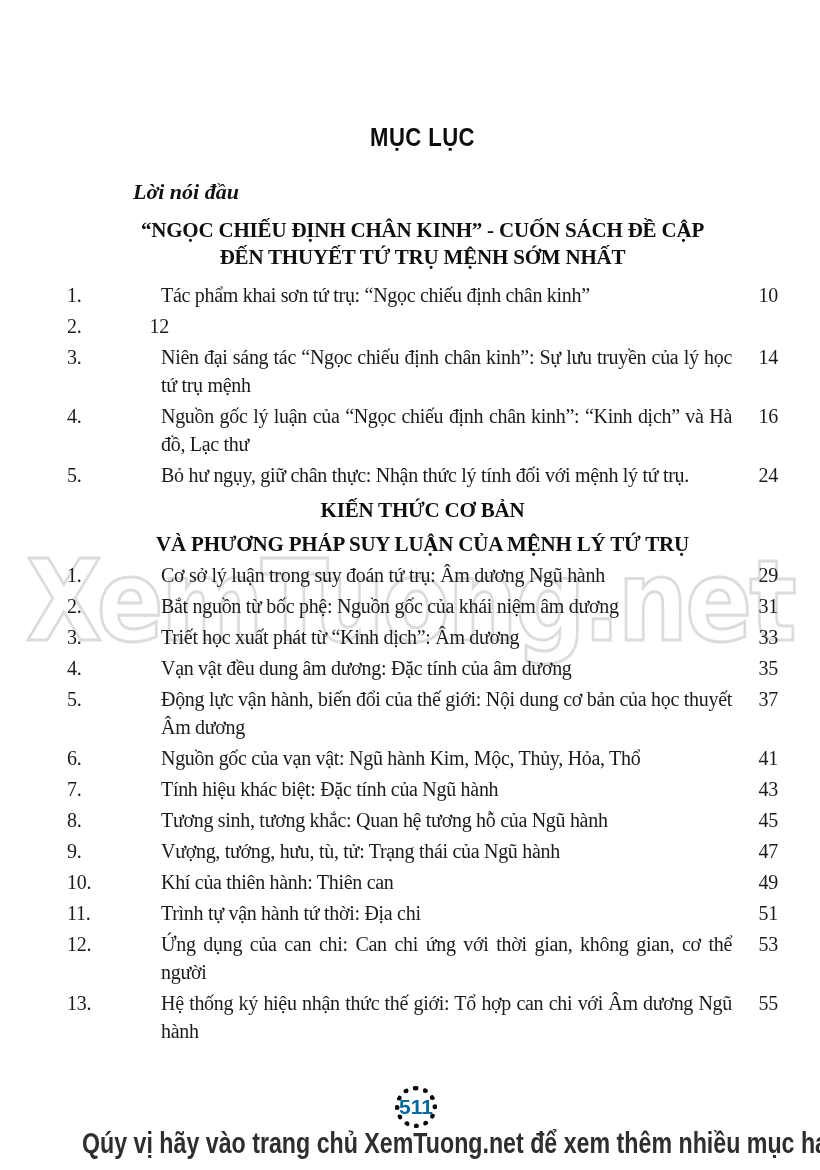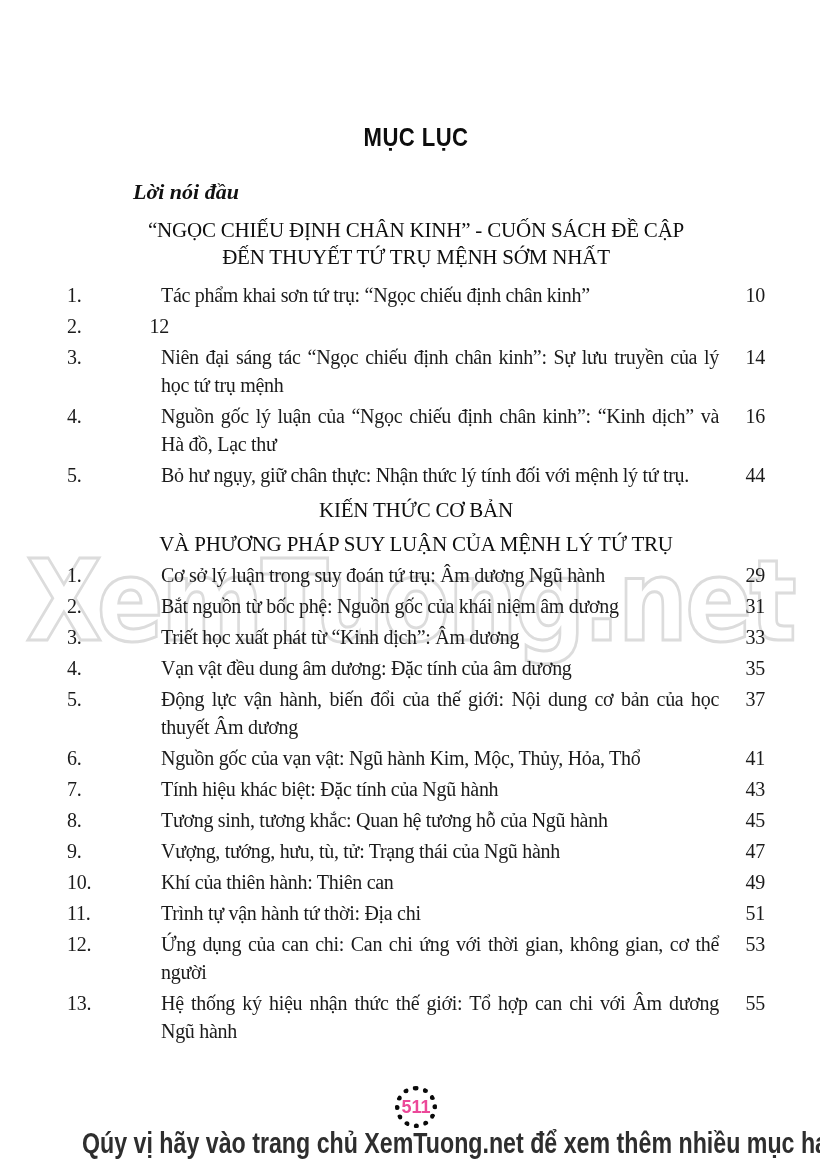--- a/index.html
+++ b/index.html
@@ -28,21 +28,21 @@
     letter-spacing: -3px;
     color: rgba(255,255,255,0);
     -webkit-text-stroke: 3px #dcdcdc;
     z-index: 1;
     user-select: none;
   }
   
   .content {
     position: relative;
     z-index: 2;
-    padding: 0 55px 0 67px;
+    padding: 0 42px 0 67px;
   }
   .page-title {
     padding-top: 122px;
     text-align: center;
     font-family: "Liberation Sans", sans-serif;
     font-weight: bold;
     font-size: 26px;
     color: #0d0d0d;
     transform: scaleX(0.85);
     transform-origin: center;
@@ -51,21 +51,21 @@
   .preface {
     margin-top: 26px;
     margin-left: 66px;
     font-weight: bold;
     font-style: italic;
     font-size: 22px;
     color: #111;
   }
   .sec-heading {
     text-align: center;
-    font-weight: normal;
+    font-weight: bold;
     font-size: 21px;
     color: #0f0f0f;
     letter-spacing: -0.2px;
   }
   .section-0 .sec-heading { line-height: 27px; margin-top: 12px; margin-bottom: 10px; }
   .section-1 .sec-heading { line-height: 34px; margin-top: 4px;   margin-bottom: 0;  }
   .row {
     display: flex;
     align-items: flex-start;
     margin-bottom: 3px;
@@ -84,22 +84,22 @@
     width: 42px;
     height: 42px;
     border: 5px dotted #0a0a0a;
     border-radius: 50%;
     background: #fff;
     display: flex;
     align-items: center;
     justify-content: center;
     font-family: "Liberation Sans", sans-serif;
     font-weight: bold;
-    font-size: 18px;
-    color: #ec4899;
+    font-size: 21px;
+    color: #0369a1;
     z-index: 3;
   }
   
   .footer {
     position: absolute;
     left: 0;
     right: 0;
     top: 1127px;
     text-align: center;
     white-space: nowrap;
@@ -149,21 +149,21 @@
 
   <div class="row">
     <span class="num">4.</span>
     <span class="text">Nguồn gốc lý luận của “Ngọc chiếu định chân kinh”: “Kinh dịch” và Hà đồ, Lạc thư</span>
     <span class="page-num">16</span>
   </div>
 
   <div class="row">
     <span class="num">5.</span>
     <span class="text">Bỏ hư ngụy, giữ chân thực: Nhận thức lý tính đối với mệnh lý tứ trụ.</span>
-    <span class="page-num">44</span>
+    <span class="page-num">24</span>
   </div>
 </div>
   </div>
 
   <div class="section section-1">
     <div class="sec-heading">
       <div class="h-line1">KIẾN THỨC CƠ BẢN</div>
       <div class="h-line2">VÀ PHƯƠNG PHÁP SUY LUẬN CỦA MỆNH LÝ TỨ TRỤ</div>
     </div>
     <div class="items">

